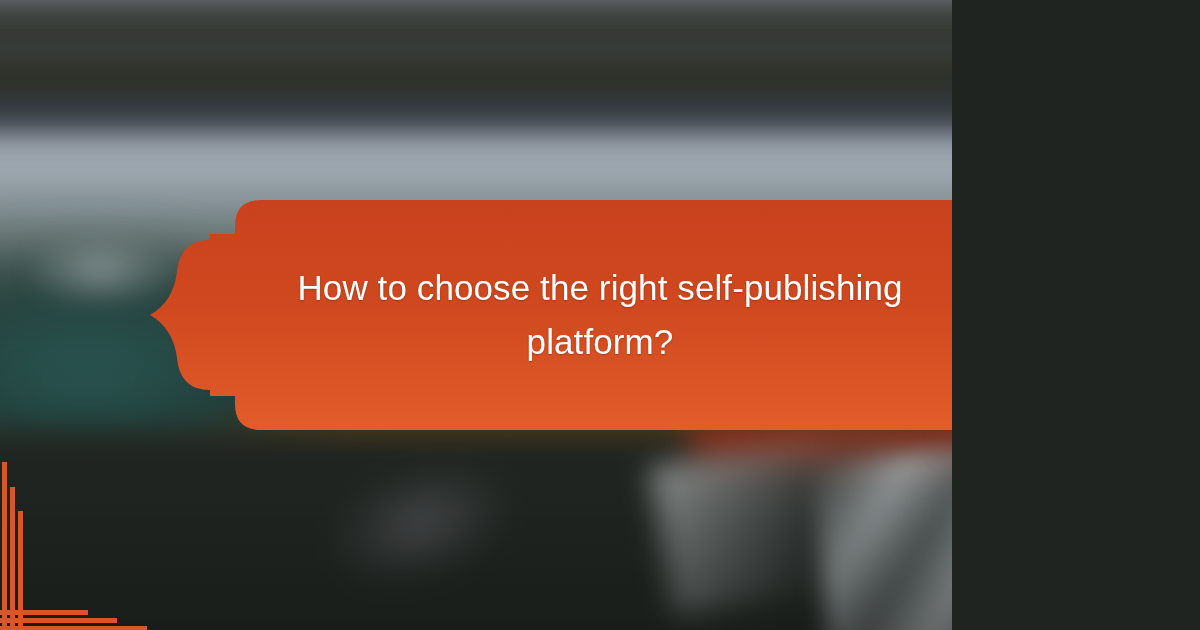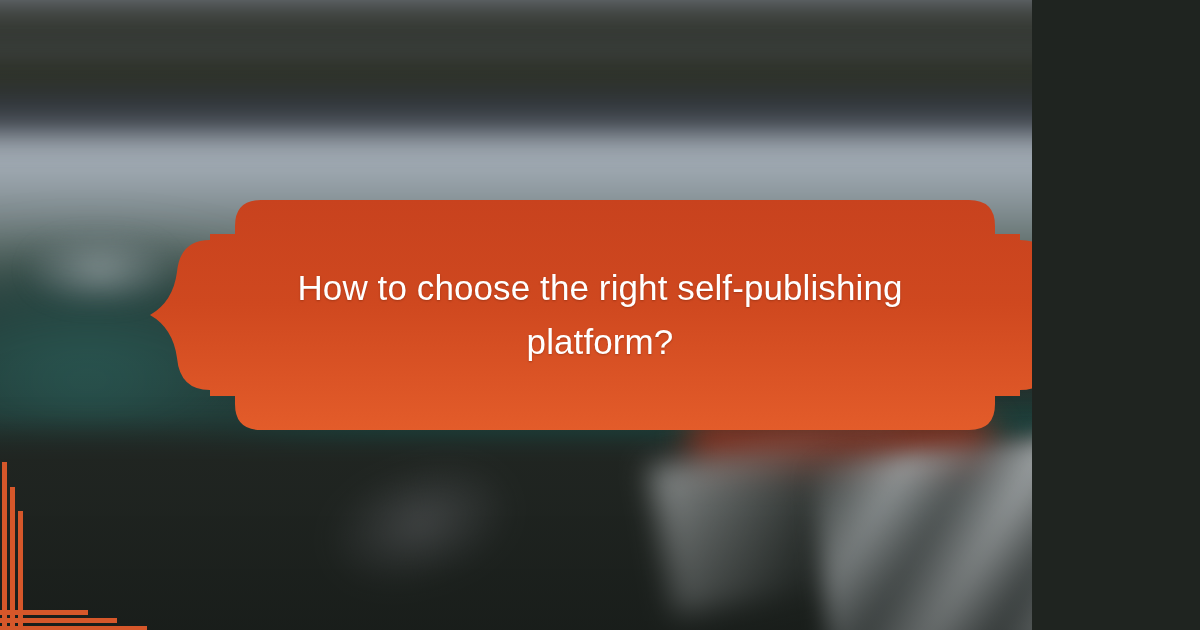--- a/index.html
+++ b/index.html
@@ -6,24 +6,24 @@
     margin: 0;
     padding: 0;
     background: #1f2420;
   }
   body {
     font-family: "Liberation Sans", sans-serif;
   }
 
   #stage {
     position: relative;
-    width: 1032px;
+    width: 952px;
     height: 630px;
     overflow: hidden;
-    background: #0f766e;
+    background: #a16207;
   }
 
   
   .bg-layer {
     position: absolute;
     inset: 0;
     overflow: hidden;
   }
   .bg-base {
     position: absolute;

